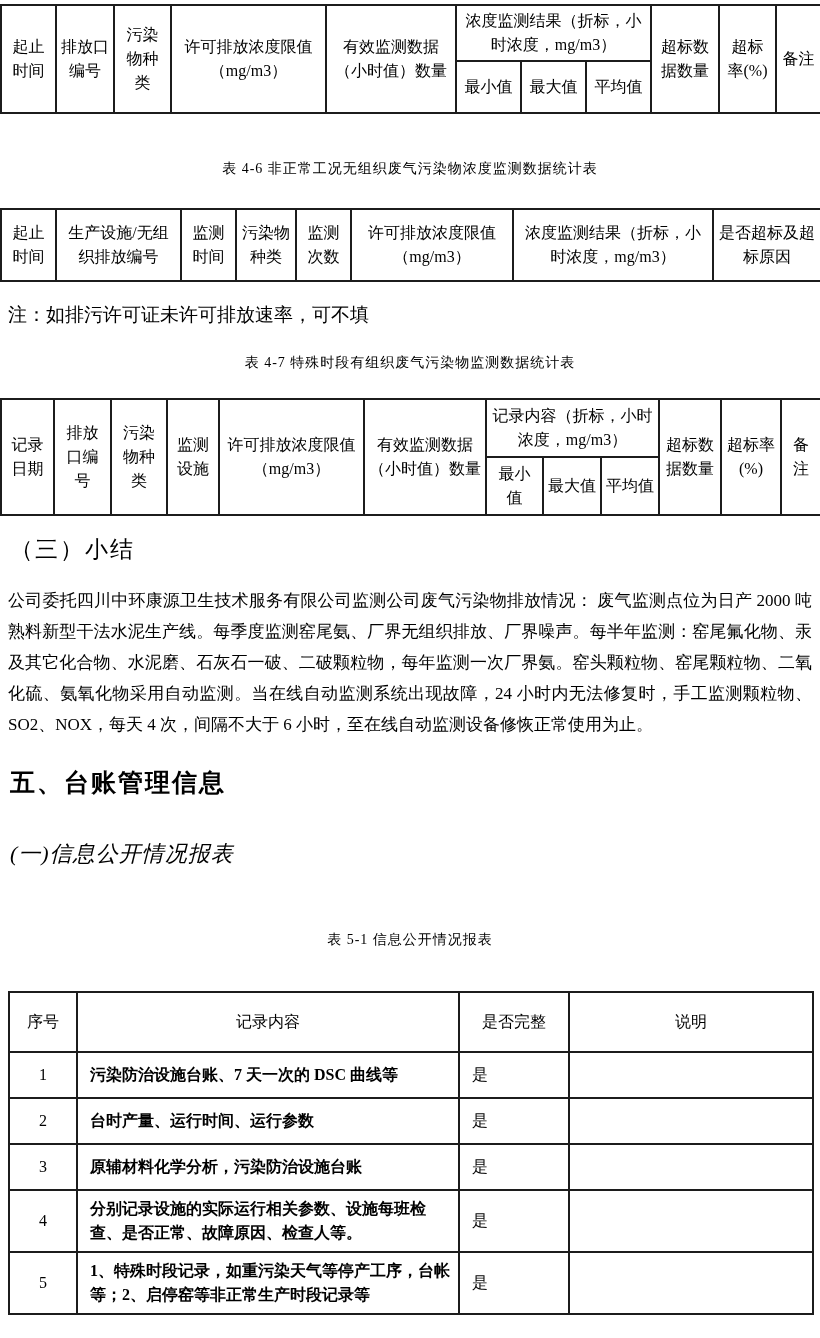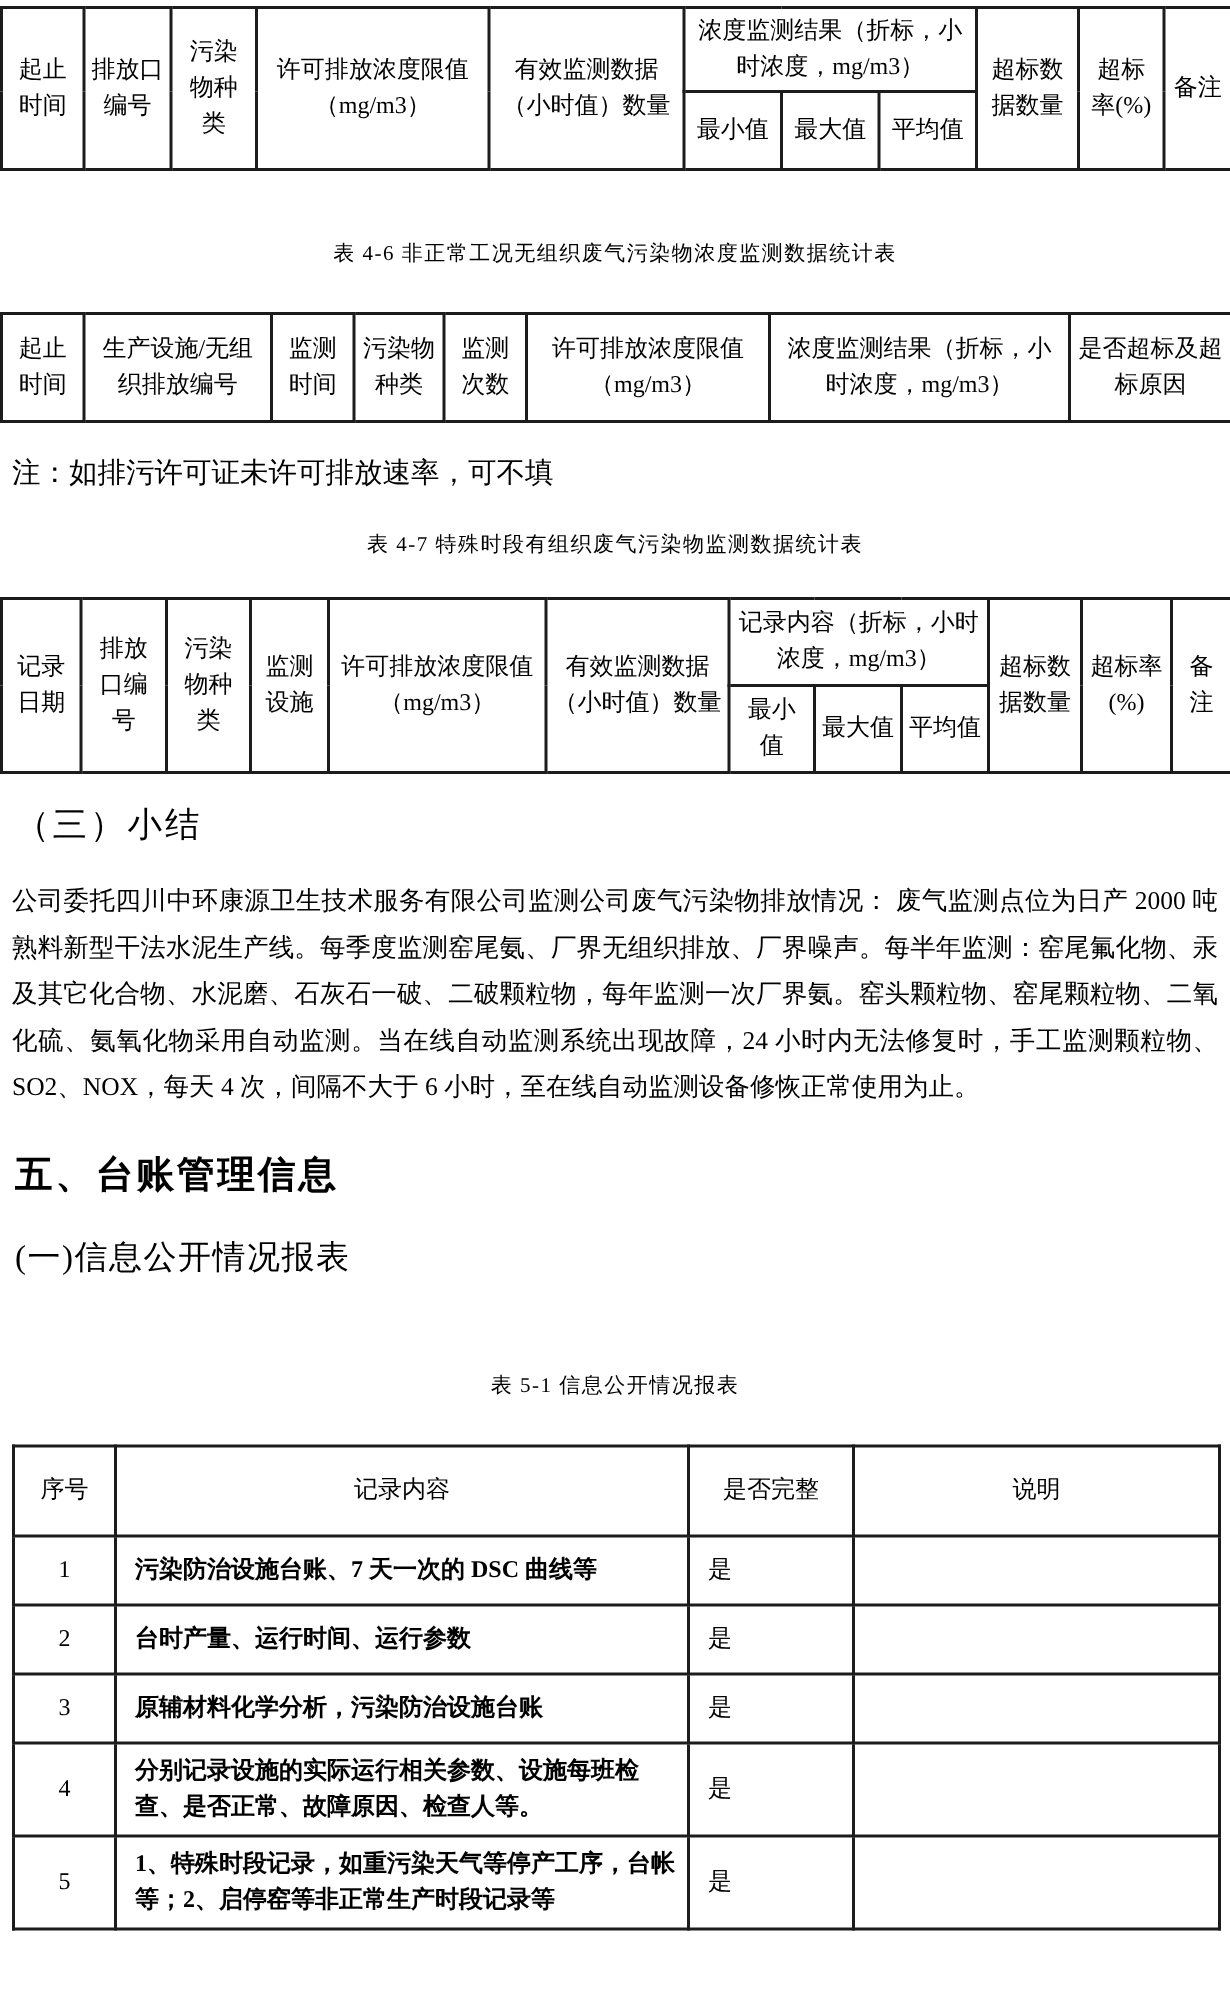--- a/index.html
+++ b/index.html
@@ -26,21 +26,21 @@
     word-break: break-all;
     overflow: hidden;
   }
   .table-title {
     text-align: center;
     font-size: 14px;
     letter-spacing: 1px;
   }
   .t46-title { margin-top: 46px; margin-bottom: 30px; }
   .t47-title { margin-top: 26px; margin-bottom: 26px; }
-  .t51-title { margin-top: 62px; margin-bottom: 30px; }
+  .t51-title { margin-top: 62px; margin-bottom: 42px; }
 
   .note {
     font-size: 19px;
     padding: 0 8px;
     margin-top: 20px;
   }
 
   .heading-sub {
     font-size: 23px;
     padding: 0 10px;
@@ -50,22 +50,23 @@
   .heading-main {
     font-size: 25px;
     font-weight: bold;
     padding: 0 10px;
     margin-top: 26px;
     letter-spacing: 2px;
   }
   .heading-sub2 {
     font-size: 22px;
     padding: 0 10px;
-    margin-top: 24px;
+    margin-top: 40px;
     letter-spacing: 1px;
+    font-style: italic;
   }
   .body-par {
     font-size: 17px;
     line-height: 31px;
     padding: 0 8px;
     margin-top: 20px;
     text-align: justify;
   }
 
   .h-top td { height: 52px; }

